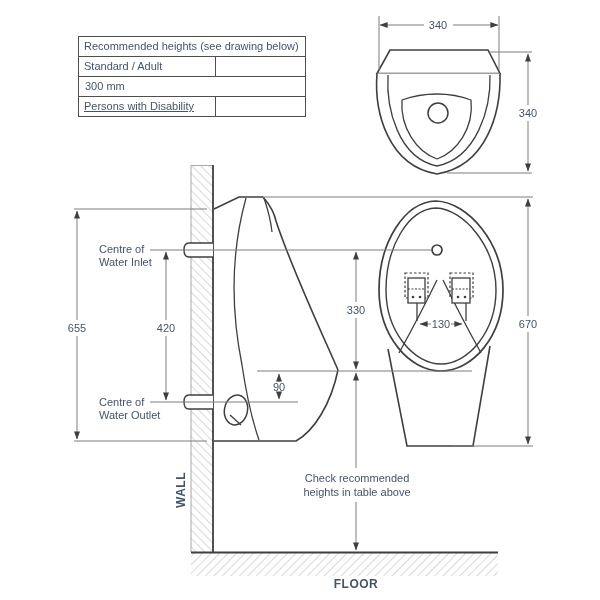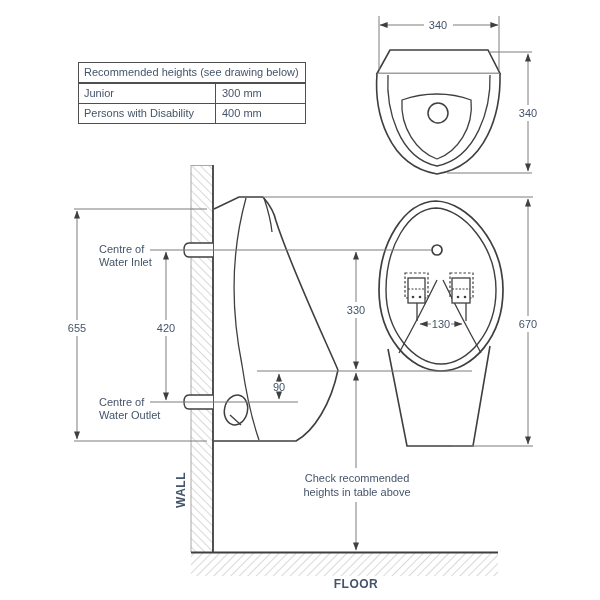--- a/index.html
+++ b/index.html
@@ -6,25 +6,24 @@
   .stage{
     position:relative;width:600px;height:600px;background:#ffffff;overflow:hidden;
     font-family:"Liberation Sans", sans-serif;color:#44546a;
   }
   .stage svg{position:absolute;left:0;top:0;}
   
   .spec-table{
     position:absolute;left:78px;top:36px;width:226px;
     border:1.3px solid #4f4f4f;font-size:11px;line-height:15px;color:#44546a;
     background:#fff;
-    margin-top:26px;
   }
   .spec-header{padding:2px 5px;border-bottom:1.2px solid #4f4f4f;white-space:nowrap;}
   .spec-row{display:flex;border-bottom:1.2px solid #4f4f4f;}
-  .spec-row:last-child{border-bottom:none;}
+  .spec-row:last-child{border-bottom:none;text-decoration:underline;}
   .spec-cell-label{width:126px;padding:2px 5px;border-right:1.2px solid #4f4f4f;white-space:nowrap;}
   .spec-cell-value{flex:1;padding:2px 6px;white-space:nowrap;}
   
   text{font-family:"Liberation Sans", sans-serif;fill:#44546a;font-size:11px;}
   text.bold{font-weight:bold;font-size:12px;letter-spacing:0.5px;}
   .dk16{stroke:#3f3f3f;stroke-width:1.6;fill:none;}
   .dk13{stroke:#3f3f3f;stroke-width:1.3;fill:none;}
   .gy{stroke:#7d7d7d;stroke-width:1;fill:none;}
   .whitefill{fill:#ffffff;stroke:none;}
 </style>
@@ -174,24 +173,23 @@
       <text x="99" y="406">Centre of</text>
       <text x="99" y="419">Water Outlet</text>
       <text x="185" y="508" class="bold" transform="rotate(-90 185 508)">WALL</text>
       <text x="356" y="588" text-anchor="middle" class="bold">FLOOR</text>
     </g>
   </svg>
 
   <div class="spec-table">
     <div class="spec-header">Recommended heights (see drawing below)</div>
     <div class="spec-row">
+      <div class="spec-cell-label">Standard / Adult</div>
     </div>
     <div class="spec-row">
-      <div class="spec-cell-label">Junior</div>
       <div class="spec-cell-value">300 mm</div>
     </div>
     <div class="spec-row">
       <div class="spec-cell-label">Persons with Disability</div>
-      <div class="spec-cell-value">400 mm</div>
     </div>
   </div>
 
 </div>
 
 </body></html>

